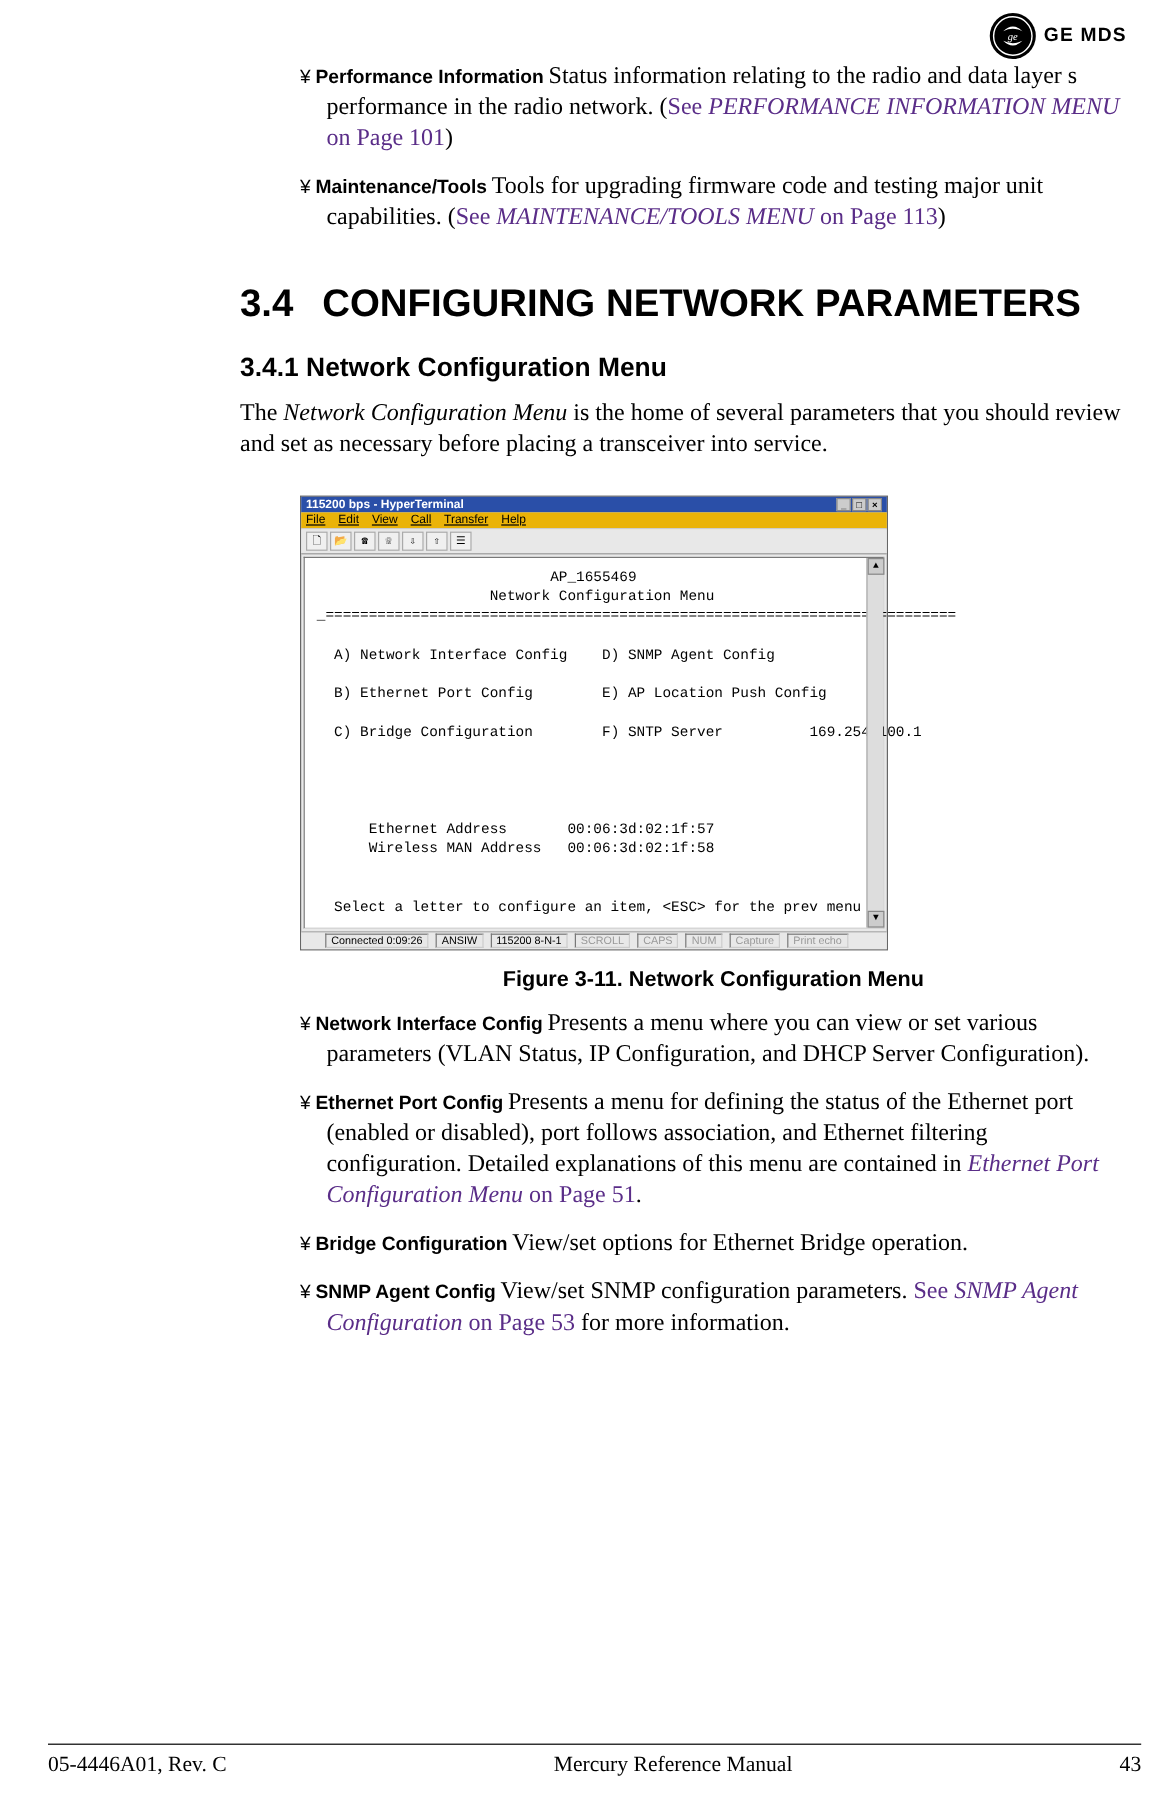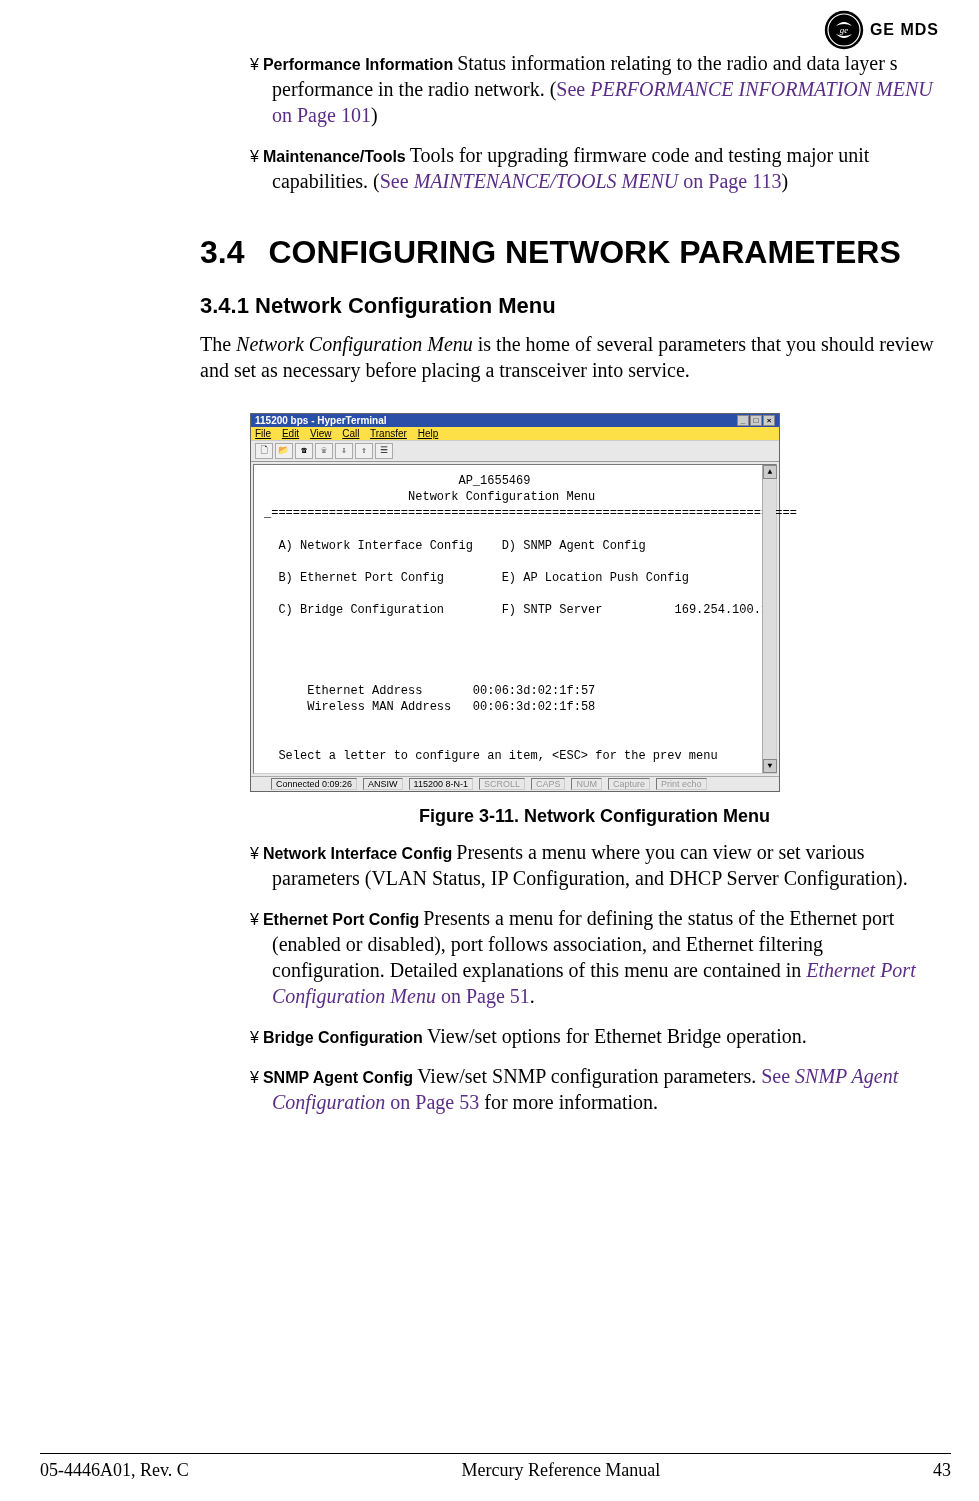--- a/index.html
+++ b/index.html
@@ -85,21 +85,21 @@
     margin-bottom: 12px;
   }
   .para {
     font-size: 20px;
     line-height: 1.3;
     margin-bottom: 20px;
   }
   .italic { font-style: italic; }
   .figure {
     margin: 30px auto 10px auto;
-    width: 530px;
+    width: 490px;
   }
   .terminal-window {
     border: 1px solid #666;
     background: #e8e8e8;
     font-family: 'Courier New', monospace;
     font-size: 11px;
   }
   .titlebar {
     background: linear-gradient(#2a4fa8, #2a4fa8);
     color: #fff;
@@ -111,21 +111,21 @@
     font-size: 10px;
     font-weight: bold;
   }
   .winbtns { display: flex; gap: 1px; }
   .winbtn {
     width: 12px; height: 11px; background: #ccc; border: 1px solid #888;
     display: flex; align-items: center; justify-content: center;
     font-size: 8px; color: #000;
   }
   .menubar {
-    background: #fde047;
+    background: #eab308;
     padding: 1px 4px;
     font-family: Tahoma, sans-serif;
     font-size: 10px;
     border-bottom: 1px solid #ccc;
   }
   .menubar span { margin-right: 8px; text-decoration: underline; }
   .toolbar {
     background: #e8e8e8;
     padding: 2px 4px;
     border-bottom: 1px solid #999;

